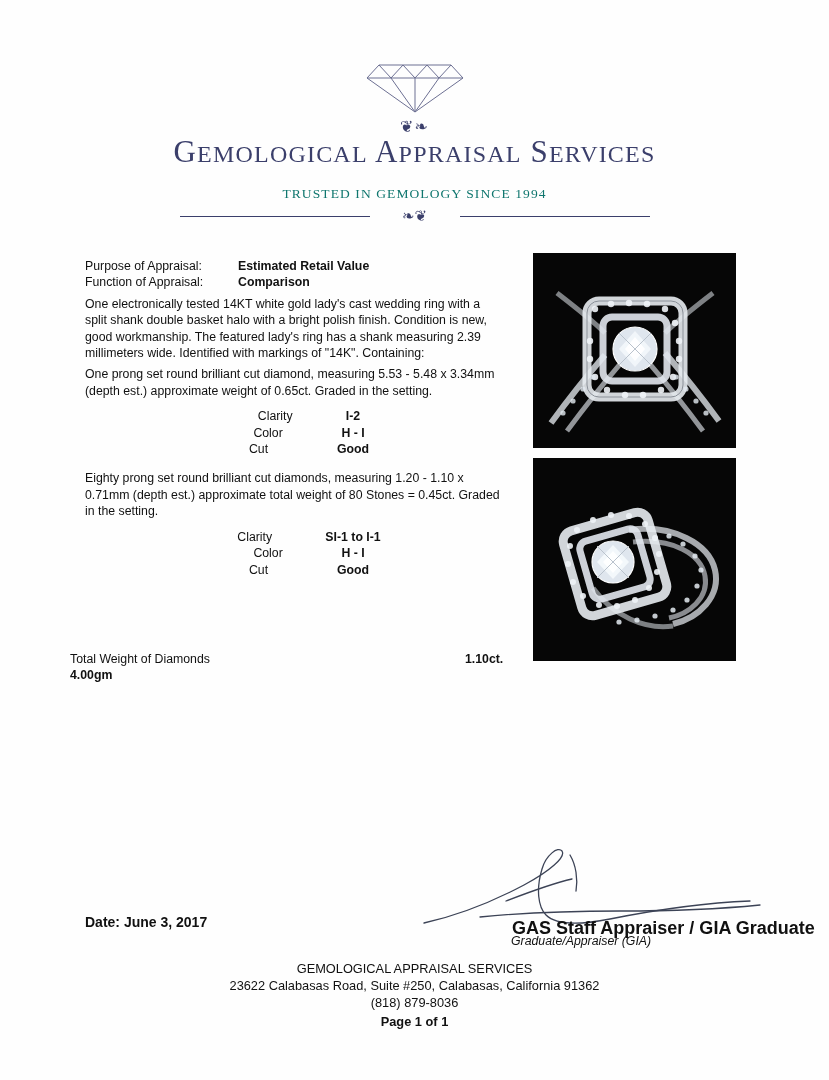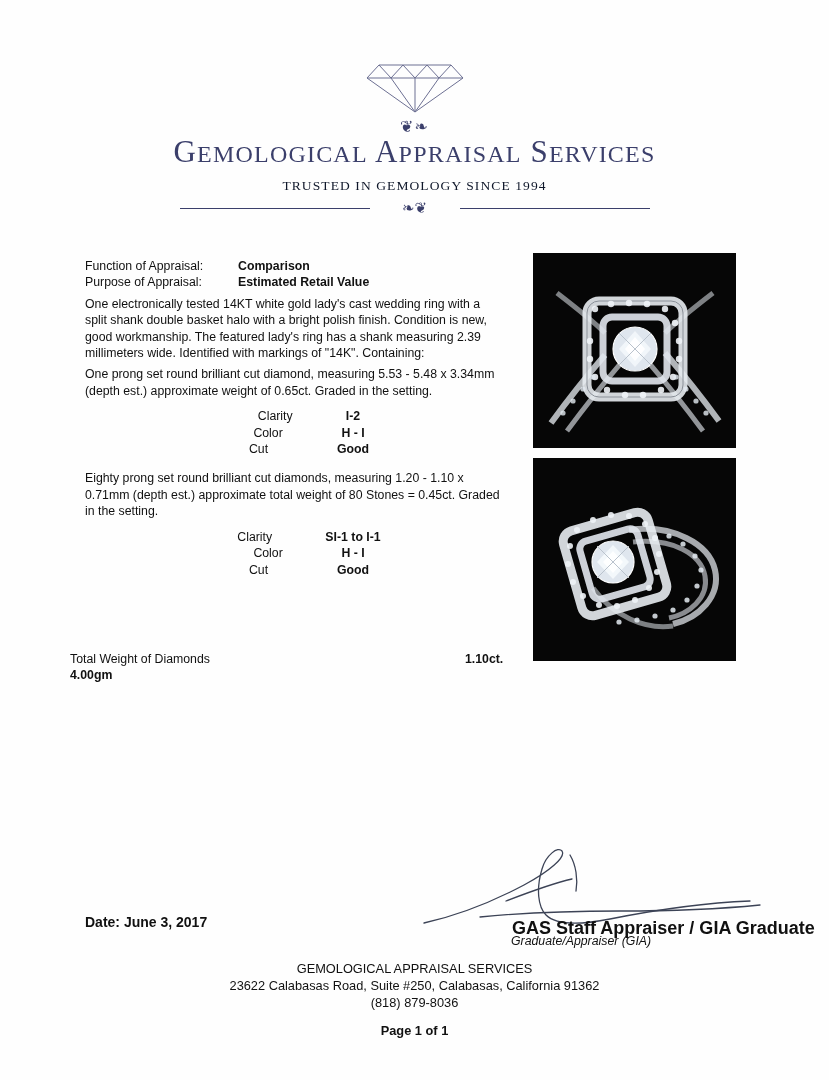--- a/index.html
+++ b/index.html
@@ -40,22 +40,22 @@
     color: #3b3f6b;
     white-space: nowrap;
   }
   .company-name .small {
     font-size: 24px;
   }
   .tagline {
     font-family: "Liberation Serif", serif;
     font-size: 13.5px;
     letter-spacing: 1.1px;
-    color: #0f172a;
-    margin-top: 8px;
+    color: #0f766e;
+    margin-top: 16px;
   }
   .rule-wrap {
     position: relative;
     width: 470px;
     margin: 7px auto 0 auto;
     height: 16px;
   }
   .rule-wrap .line {
     position: absolute;
     top: 7px;
@@ -172,21 +172,21 @@
     position: absolute;
     left: 0;
     top: 960px;
     width: 829px;
     text-align: center;
     font-size: 12.8px;
     line-height: 17px;
   }
   .footer .page-num {
     font-weight: bold;
-    margin-top: 11px;
+    margin-top: 2px;
   }
 </style>
 </head>
 <body>
 
 <div class="page">
 
   <div class="header">
     <svg class="diamond-logo" width="108" height="52" viewBox="0 0 108 52">
       <g fill="none" stroke="#6d7093" stroke-width="1">
@@ -212,26 +212,26 @@
     <div class="rule-wrap">
       <div class="line left"></div>
       <div class="line right"></div>
       <div class="flourish">❧❦</div>
     </div>
   </div>
 
   <div class="content">
 
     <div class="purpose-row">
+      <div class="lbl">Purpose of Appraisal:</div>
+      <div class="val">Estimated Retail Value</div>
+    </div>
+    <div class="purpose-row">
       <div class="lbl">Function of Appraisal:</div>
       <div class="val">Comparison</div>
-    </div>
-    <div class="purpose-row">
-      <div class="lbl">Purpose of Appraisal:</div>
-      <div class="val">Estimated Retail Value</div>
     </div>
 
     <div class="para">One electronically tested 14KT white gold lady's cast wedding ring with a split shank double basket halo with a bright polish finish. Condition is new, good workmanship. The featured lady's ring has a shank measuring 2.39 millimeters wide. Identified with markings of "14K".  Containing:</div>
 
     <div class="para">One prong set round brilliant cut diamond, measuring 5.53 - 5.48 x 3.34mm (depth est.) approximate weight of 0.65ct. Graded in the setting.</div>
 
     <div class="spec-table">
       <div class="spec-row">
         <div class="k">Clarity</div>
         <div class="v">I-2</div>

